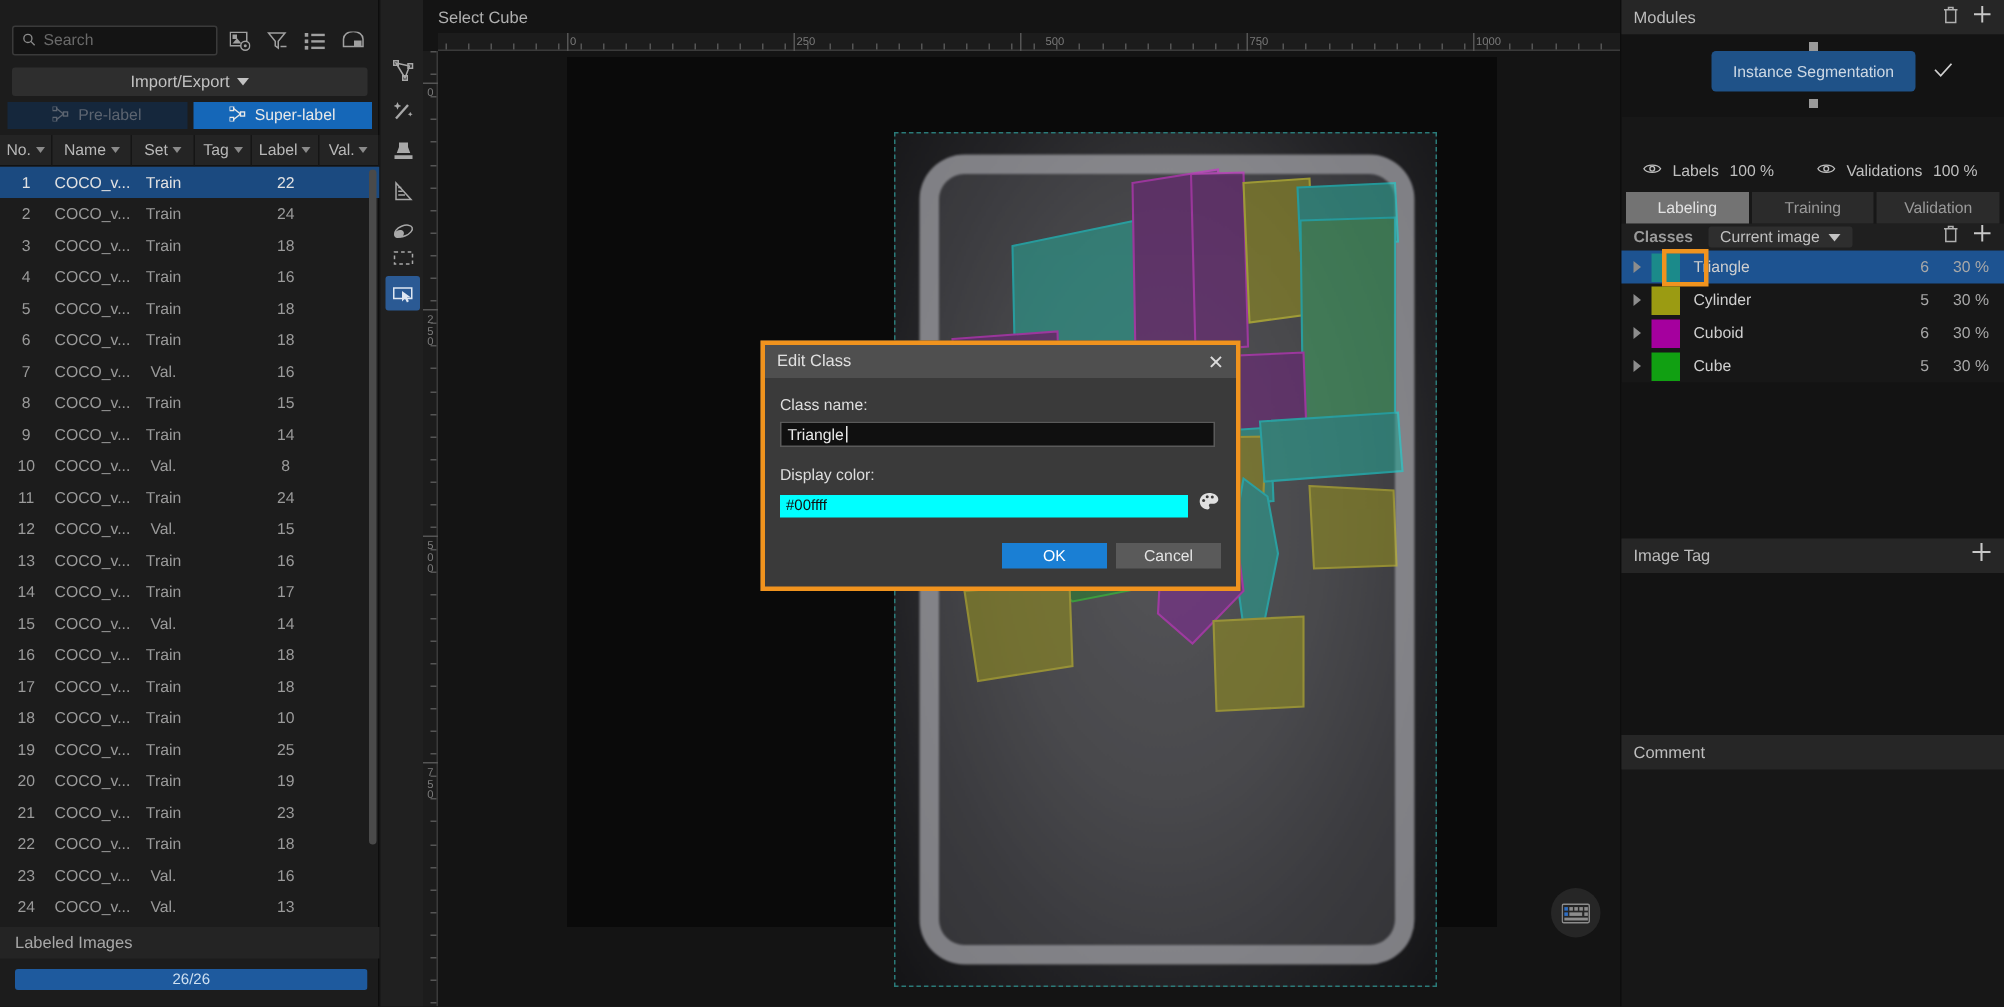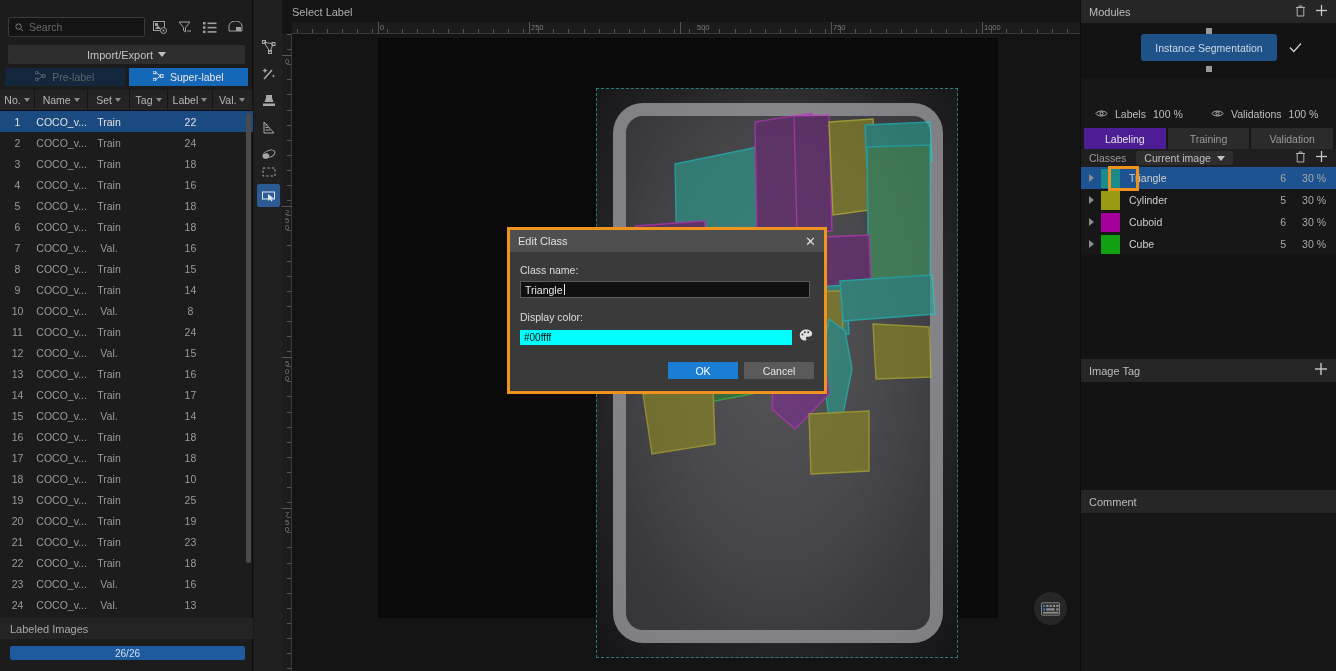--- a/index.html
+++ b/index.html
@@ -145,25 +145,25 @@
     background: #1f5288; border-radius: 3px; display: flex; align-items: center;
     justify-content: center; font-size: 10.5px; color: #cdd8e4; cursor: pointer; }
   .handle { position: absolute; width: 6px; height: 6px; background: #9a9a9a; left: 125px; }
   .mod-check { position: absolute; left: 208px; top: 16px; cursor: pointer; }
   .ds-body { height: 50px; position: relative; }
   .ds-item { position: absolute; display: flex; align-items: center; gap: 7px;
     font-size: 10.5px; color: #bfbfbf; }
   .tabs3 { display: flex; height: 21px; gap: 2px; padding: 0 3px; }
   .tb3 { flex: 1; display: flex; align-items: center; justify-content: center;
     font-size: 10.5px; cursor: pointer; background: #2b2b2b; color: #9a9a9a; }
-  .tb3.on { background: #4c1d95; color: #e2e2e2; }
+  .tb3.on { background: #737373; color: #e2e2e2; }
   .cls-head { height: 18px; background: #1f1f1f; display: flex; align-items: center;
     justify-content: space-between; padding: 0 8px; }
   .cls-head-l { display: flex; align-items: center; gap: 10px; }
-  .cls-lbl { font-size: 10.5px; color: #9a9a9a; }
+  .cls-lbl { font-size: 10.5px; color: #9a9a9a; font-weight: bold; }
   .cur-img { background: #2e2e2e; padding: 1px 8px; border-radius: 2px;
     font-size: 10.5px; color: #c0c0c0; display: flex; align-items: center; gap: 6px;
     cursor: pointer; }
   .cls-row { height: 22px; display: flex; align-items: center; cursor: pointer;
     position: relative; }
   .cls-row.sel { background: #1d5391; }
   .cls-arrow { width: 20px; display: flex; justify-content: center; }
   .cls-arrow i { width:0;height:0;border-top:4px solid transparent;border-bottom:4px solid transparent;border-left:5px solid #8d8d8d; display:block; }
   .sw { width: 19px; height: 19px; }
   .cls-name { flex: 1; font-size: 10.5px; color: #cfcfcf; padding-left: 9px; }
@@ -532,21 +532,21 @@
     </div>
     <div class="tool active" style="top:184px">
       <svg width="16" height="16" viewBox="0 0 16 16">
           <rect x="1.5" y="4" width="12" height="7" fill="none" stroke="#dfe7f2"></rect>
           <path d="M7 6 L7 13 L9 11 L10.3 13.6 L11.6 12.9 L10.3 10.4 L13 10.4 Z" fill="#dfe7f2"></path>
         </svg>
     </div>
   </div>
 
   <div id="canvas-area">
-    <div class="tool-label">Select Label</div>
+    <div class="tool-label">Select Cube</div>
     <div id="hruler">
         <div class="tick" style="left: 86px; top: 0px; width: 1px; height: 12px;"></div>
         <div class="rlab" style="left: 88px; top: 1px;">0</div>
         <div class="tick" style="left: 237px; top: 0px; width: 1px; height: 12px;"></div>
         <div class="rlab" style="left: 239px; top: 1px;">250</div>
         <div class="tick" style="left: 388px; top: 0px; width: 1px; height: 12px;"></div>
         <div class="rlab" style="left: 390px; top: 1px; padding-left: 15px;">500</div>
         <div class="tick" style="left: 539px; top: 0px; width: 1px; height: 12px;"></div>
         <div class="rlab" style="left: 541px; top: 1px;">750</div>
         <div class="tick" style="left: 690px; top: 0px; width: 1px; height: 12px;"></div>

